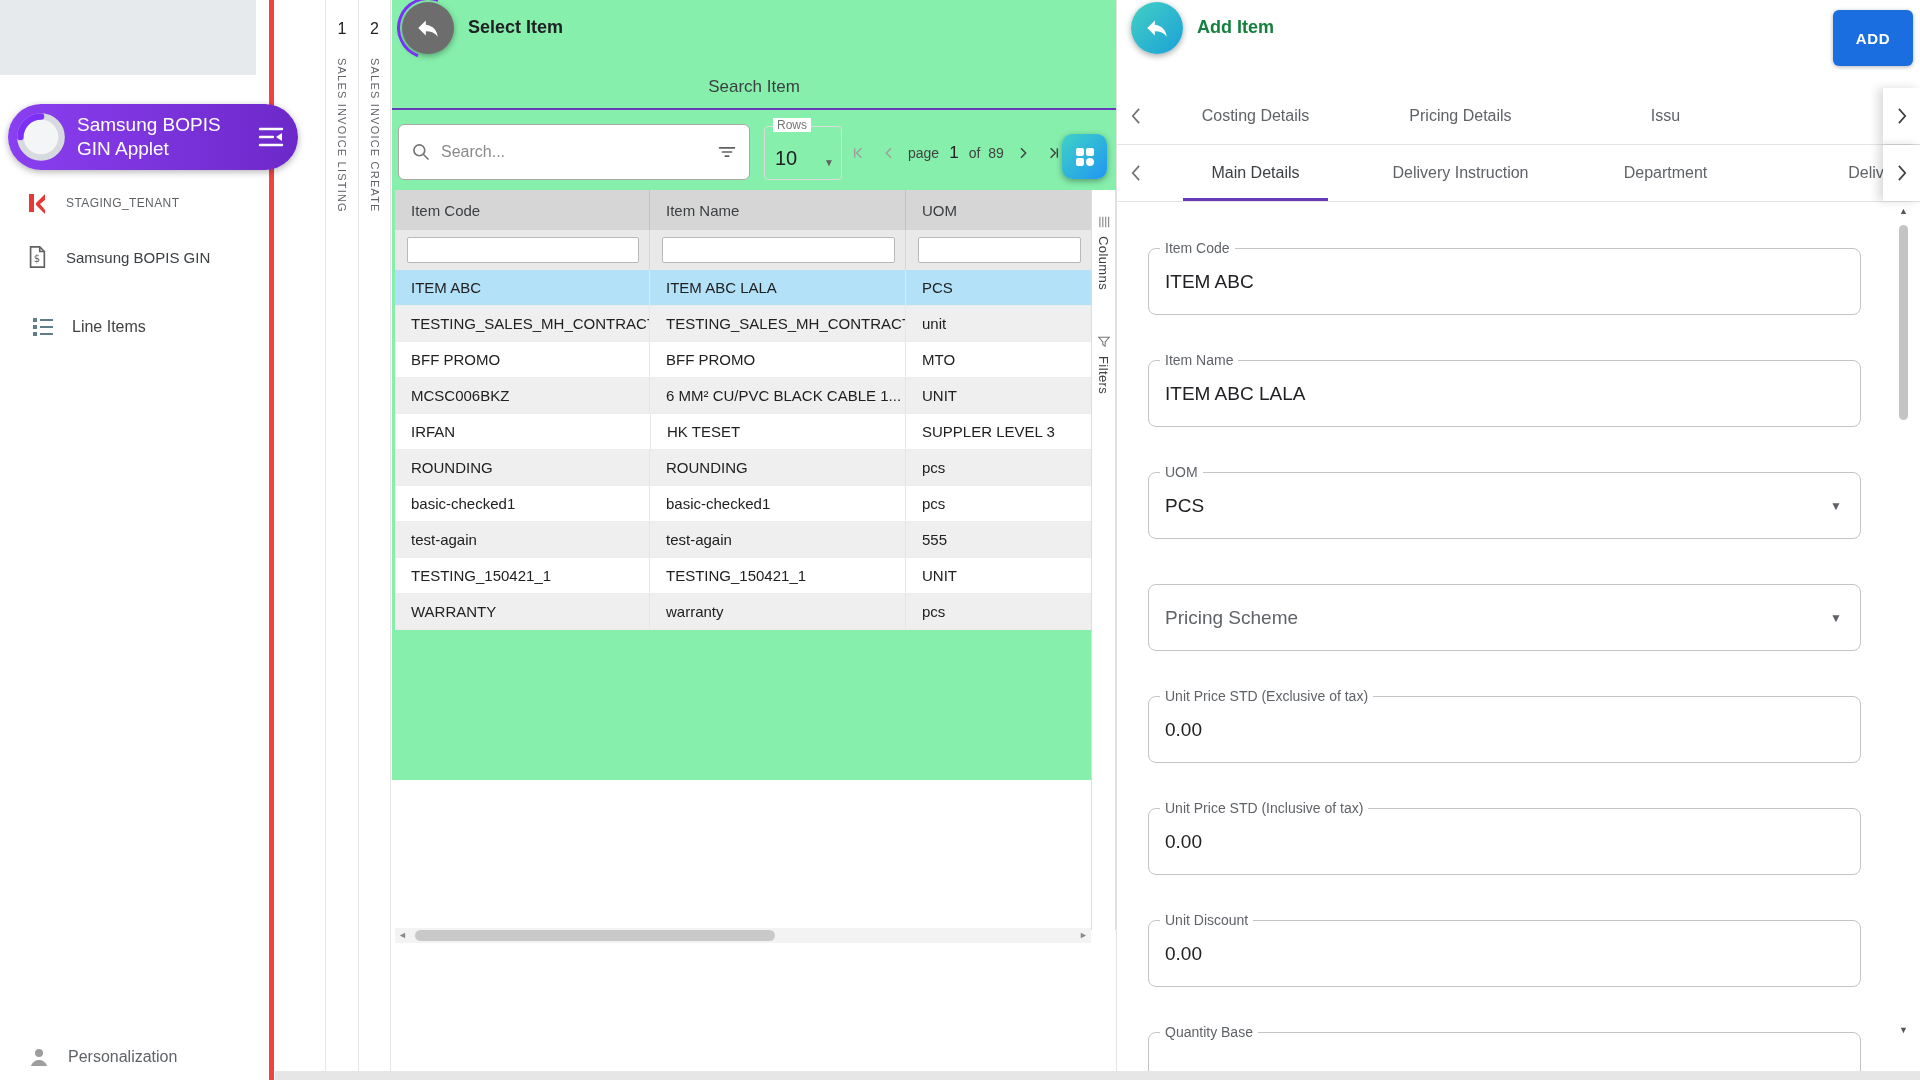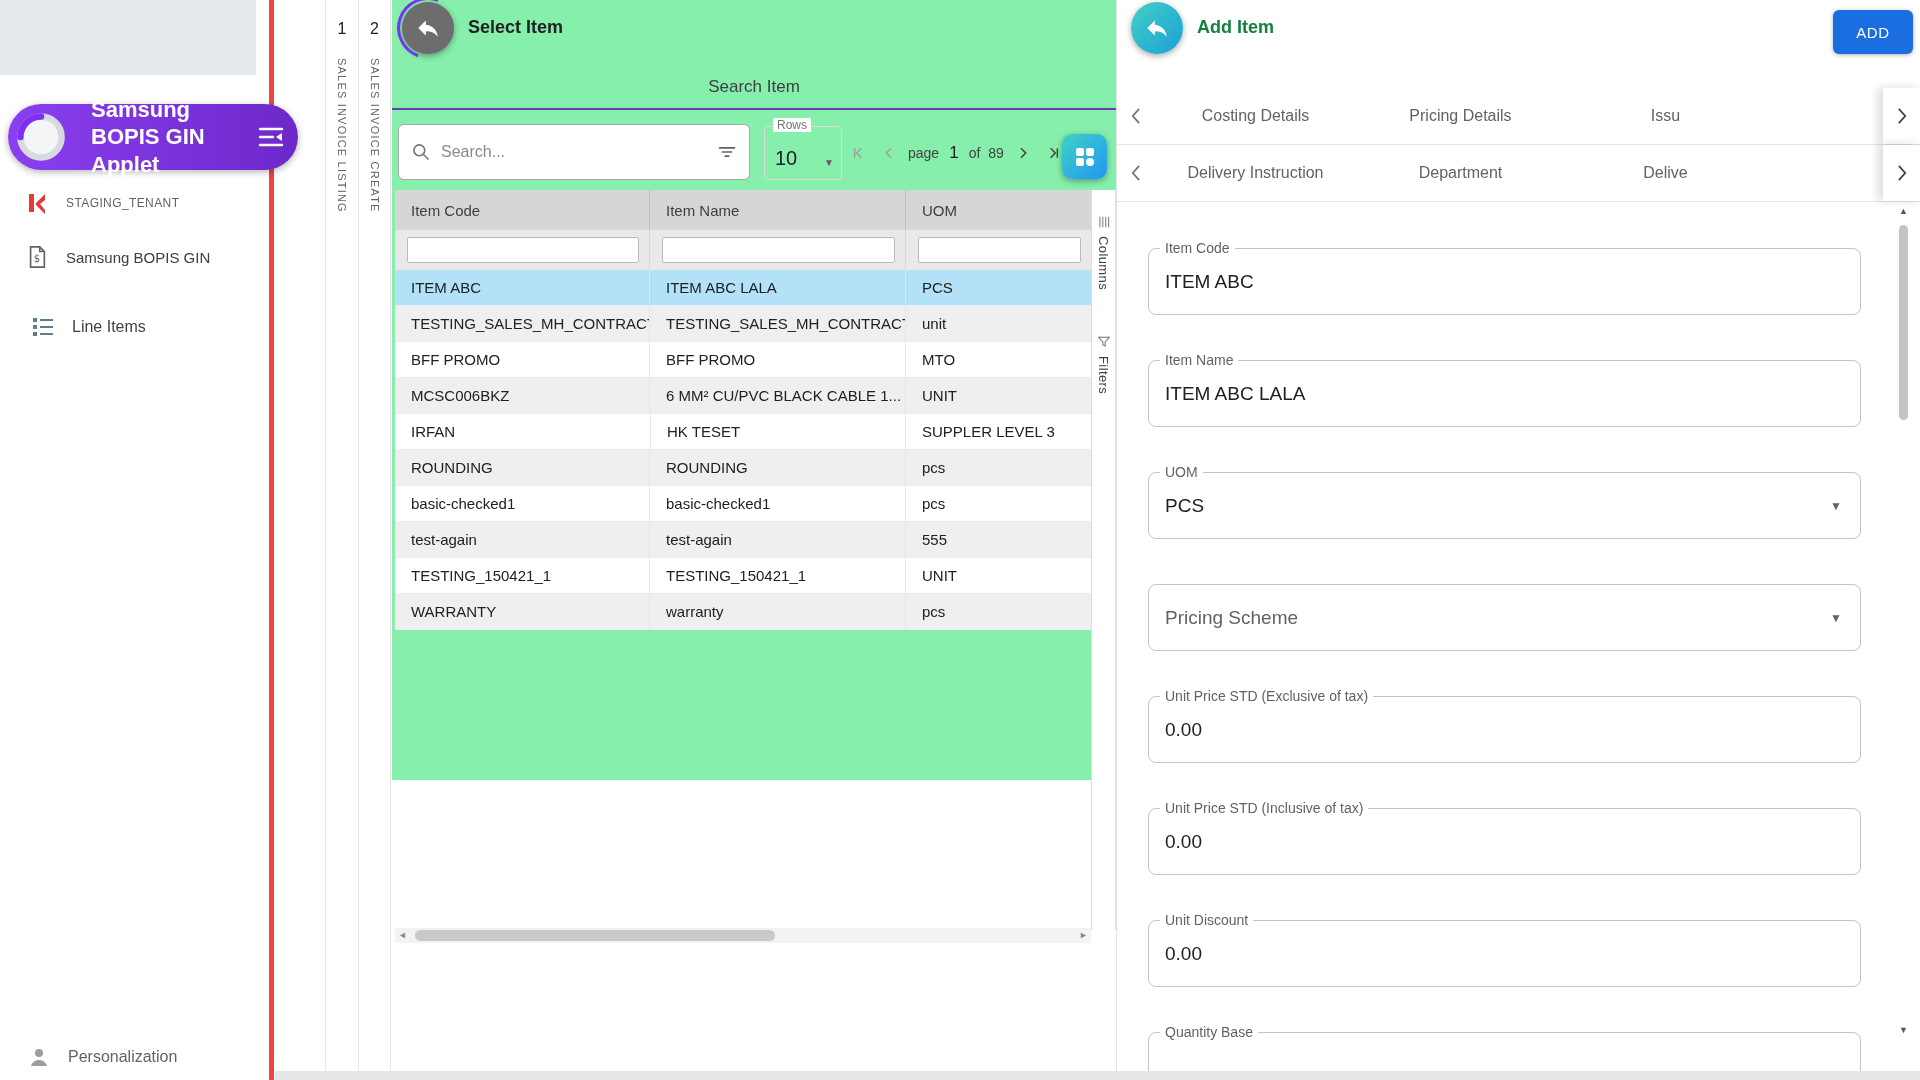--- a/index.html
+++ b/index.html
@@ -7,21 +7,21 @@
   .screen{position:relative;width:1920px;height:1080px;background:#fff;overflow:hidden}
   .abs{position:absolute}
 
   
   .sidebar{left:0;top:0;width:274px;height:1080px;background:#fff;border-right:5px solid #ef4444}
   .corner-box{left:0;top:0;width:256px;height:75px;background:#e7eaec}
   .pill{left:8px;top:104px;width:290px;height:66px;border-radius:33px;z-index:6;
         background:linear-gradient(90deg,#8a3ff0,#6d28c9);box-shadow:0 2px 7px rgba(0,0,0,.3);
         display:flex;align-items:center}
   .pill-logo{width:52px;height:52px;margin-left:7px;flex:none}
-  .pill-title{margin-left:24px;color:#fff;font-weight:700;font-size:22px;line-height:1.25;width:150px}
+  .pill-title{margin-left:10px;color:#fff;font-weight:400;font-size:19px;line-height:1.25;width:150px}
   .pill-menu{margin-left:auto;margin-right:14px;cursor:pointer;display:flex}
   .side-row{position:absolute;left:24px;display:flex;align-items:center;gap:16px;cursor:pointer}
   .side-row .ic{width:26px;height:26px;flex:none;display:flex;align-items:center;justify-content:center}
   .tenant-row{top:190px}
   .tenant-row .lbl{font-size:12px;color:#5f6368;letter-spacing:.4px}
   .app-row{top:244px}
   .app-row .lbl{font-size:15px;color:#3c4043}
   .li-row{top:314px;left:30px}
   .li-row .lbl{font-size:16px;color:#424242}
   .pers-row{top:1044px;left:26px}
@@ -89,22 +89,22 @@
 
   .h-scroll{left:3px;top:928px;width:696px;height:15px;background:#f3f3f3;display:flex;align-items:center;
             justify-content:space-between;padding:0 3px}
   .h-arrow{font-size:9px;color:#8a8a8a;cursor:pointer;line-height:1}
   .h-thumb{position:absolute;left:20px;top:2px;width:360px;height:11px;background:#c9c9c9;border-radius:6px;cursor:grab}
 
   
   .panel-add{left:1116px;top:0;width:804px;height:1080px;background:#fff;border-left:1px solid #e3e3e3}
   .add-back{left:14px;top:2px}
   .add-title{left:80px;top:17px;font-size:18px;font-weight:700;color:#15803d}
-  .add-btn{left:716px;top:10px;width:80px;height:44px;background:#1a6ee0;color:#fff;border:none;border-radius:6px;
-           font-size:15px;font-weight:400;letter-spacing:.6px;display:flex;align-items:center;justify-content:center;
+  .add-btn{left:716px;top:10px;width:80px;height:56px;background:#1a6ee0;color:#fff;border:none;border-radius:6px;
+           font-size:15px;font-weight:700;letter-spacing:.6px;display:flex;align-items:center;justify-content:center;
            cursor:pointer;box-shadow:0 1px 4px rgba(0,0,0,.3);font-family:inherit}
   .tabrow{left:0;width:804px;height:57px;border-bottom:1px solid #e4e4e4;display:flex;align-items:stretch;background:#fff}
   .row1{top:88px}.row2{top:145px}
   .tab-chevron{width:36px;display:flex;align-items:center;justify-content:center;cursor:pointer;flex:none}
   .tabs-wrap{flex:1;display:flex;overflow:hidden}
   .dtab{width:205px;flex:none;display:flex;align-items:center;justify-content:center;font-size:16px;color:#5f6368;
         position:relative;cursor:pointer;white-space:nowrap;overflow:hidden}
   .dtab.active{color:#3c4043}
   .dtab.active::after{content:'';position:absolute;left:30px;right:30px;bottom:0;height:3px;background:#673ab7}
   .chev-box{width:38px;flex:none;background:#fff;box-shadow:-5px 0 9px rgba(0,0,0,.14);
@@ -400,20 +400,21 @@
       </span>
     </div>
 
     <div class="abs tabrow row2">
       <span class="tab-chevron">
         <svg width="11" height="18" viewBox="0 0 12 20">
             <path d="M10 2L3 10l7 8" stroke="#757575" stroke-width="2" fill="none"></path>
           </svg>
       </span>
       <div class="tabs-wrap">
+          <div class="dtab active">Main Details</div>
           <div class="dtab">Delivery Instruction</div>
           <div class="dtab">Department</div>
           <div class="dtab">Delive</div>
         </div>
       <span class="chev-box">
         <svg width="11" height="18" viewBox="0 0 12 20">
             <path d="M2 2l7 8-7 8" stroke="#424242" stroke-width="2" fill="none"></path>
           </svg>
       </span>
     </div>

